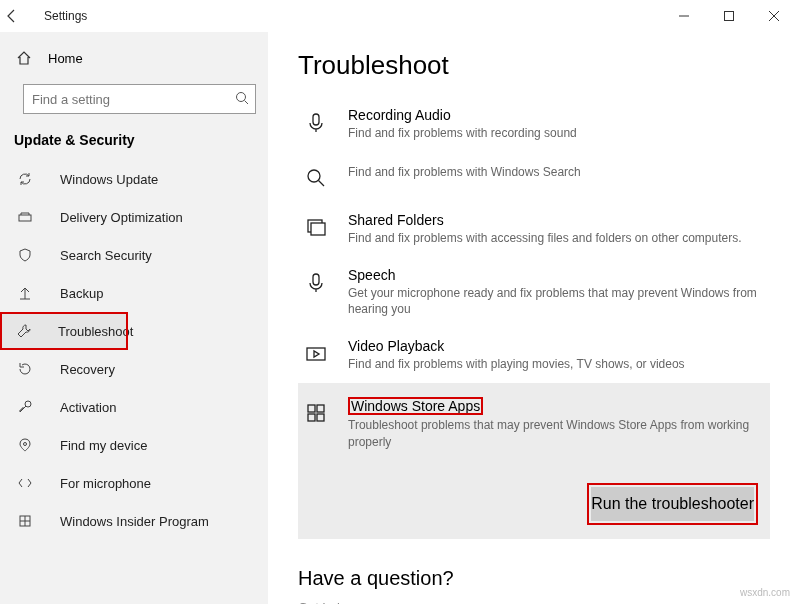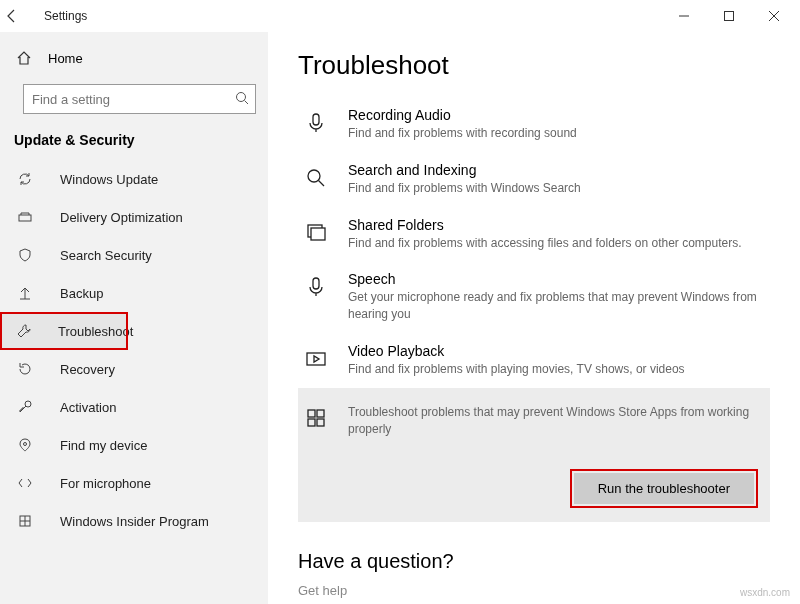--- a/index.html
+++ b/index.html
@@ -25,21 +25,21 @@
 .redbox { outline: 2px solid #d40000; outline-offset: -2px; }
 .main { flex: 1; padding: 18px 30px 0 30px; overflow-y: auto; }
 .main h1 { font-size: 26px; font-weight: 400; margin-bottom: 16px; }
 .ts-list { display: flex; flex-direction: column; }
 .ts-item { display: flex; align-items: flex-start; gap: 18px; padding: 10px 4px; }
 .ts-item .ticon { width: 28px; height: 28px; display: flex; align-items: center; justify-content: center; color: #222; flex-shrink: 0; margin-top: 2px; }
 .ts-item .tcontent .tlabel { font-size: 14px; color: #000; }
 .ts-item .tcontent .tdesc { font-size: 12px; color: #666; margin-top: 2px; line-height: 1.4; }
 .ts-item.expanded { background: #ececec; padding: 14px 4px 18px 4px; flex-direction: column; }
 .ts-item.expanded .top { display: flex; align-items: flex-start; gap: 18px; width: 100%; }
-.ts-item.expanded .runbtn { align-self: flex-end; margin-top: 18px; margin-right: 12px; background: #ccc; border: none; padding: 8px 24px; font-size: 13px; outline: 2px solid #d40000; outline-offset: 2px; }
+.ts-item.expanded .runbtn { align-self: flex-end; margin-top: 18px; margin-right: 12px; background: #ccc; border: none; padding: 8px 0; font-size: 16px; outline: 2px solid #d40000; outline-offset: 2px; }
 .question { margin-top: 28px; }
 .question h2 { font-size: 20px; font-weight: 400; }
 .question .help { font-size: 13px; color: #888; margin-top: 10px; }
 .watermark { position: absolute; bottom: 6px; right: 10px; font-size: 10px; color: #bbb; }
 svg { display: block; }
 </style>
 </head>
 <body>
 
 <div class="window">
@@ -203,21 +203,20 @@
         </div>
 
         <div class="ts-item">
           <div class="ticon">
               <svg width="24" height="24" viewBox="0 0 24 24">
                 <circle cx="10" cy="10" r="6" stroke="#222" fill="none" stroke-width="1.3"></circle>
                 <line x1="14.5" y1="14.5" x2="20" y2="20" stroke="#222" stroke-width="1.3"></line>
               </svg>
             </div>
           <div class="tcontent">
-            <div class="tlabel">Search and Indexing</div>
             <div class="tdesc">Find and fix problems with Windows Search</div>
           </div>
         </div>
 
         <div class="ts-item">
           <div class="ticon">
               <svg width="24" height="24" viewBox="0 0 24 24">
                 <rect x="4" y="4" width="14" height="12" stroke="#222" fill="none" stroke-width="1.3"></rect>
                 <rect x="7" y="7" width="14" height="12" stroke="#222" fill="#fff" stroke-width="1.3"></rect>
               </svg>
@@ -258,20 +257,21 @@
           <div class="top">
             <div class="ticon">
                 <svg width="24" height="24" viewBox="0 0 24 24">
                   <rect x="4" y="4" width="7" height="7" stroke="#222" fill="none" stroke-width="1.3"></rect>
                   <rect x="13" y="4" width="7" height="7" stroke="#222" fill="none" stroke-width="1.3"></rect>
                   <rect x="4" y="13" width="7" height="7" stroke="#222" fill="none" stroke-width="1.3"></rect>
                   <rect x="13" y="13" width="7" height="7" stroke="#222" fill="none" stroke-width="1.3"></rect>
                 </svg>
               </div>
             <div class="tcontent">
+              <div class="tlabel redbox" style="display:inline-block;padding:1px 3px">Windows Store Apps</div>
               <div class="tdesc">Troubleshoot problems that may prevent Windows Store Apps from working properly</div>
             </div>
           </div>
           <button class="runbtn">Run the troubleshooter</button>
         </div>
 
       </div>
 
       <div class="question">
         <h2>Have a question?</h2>

